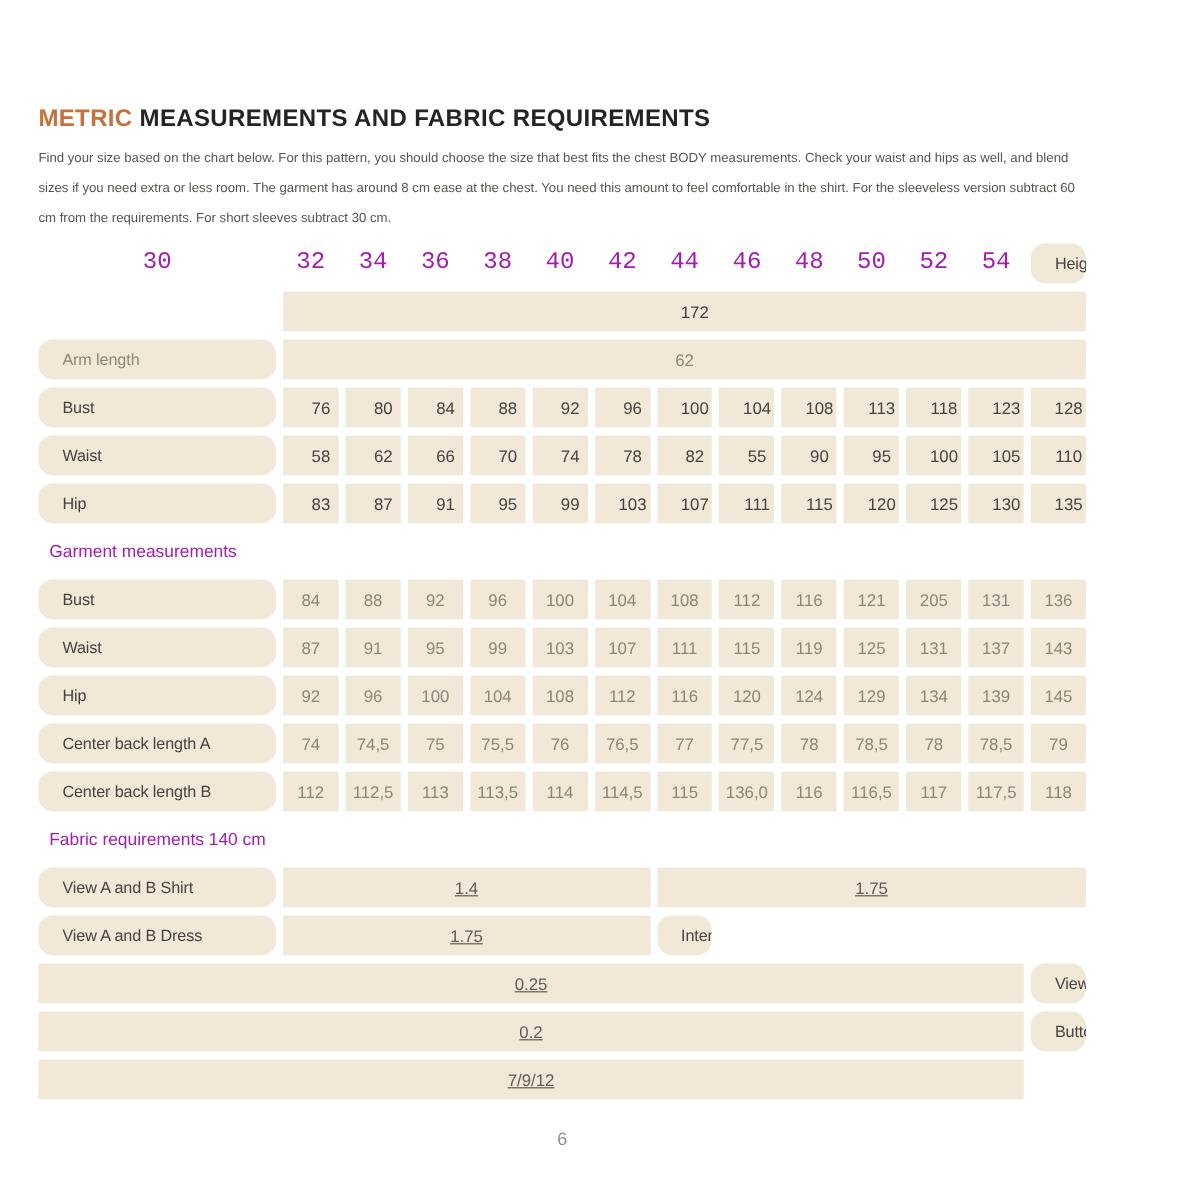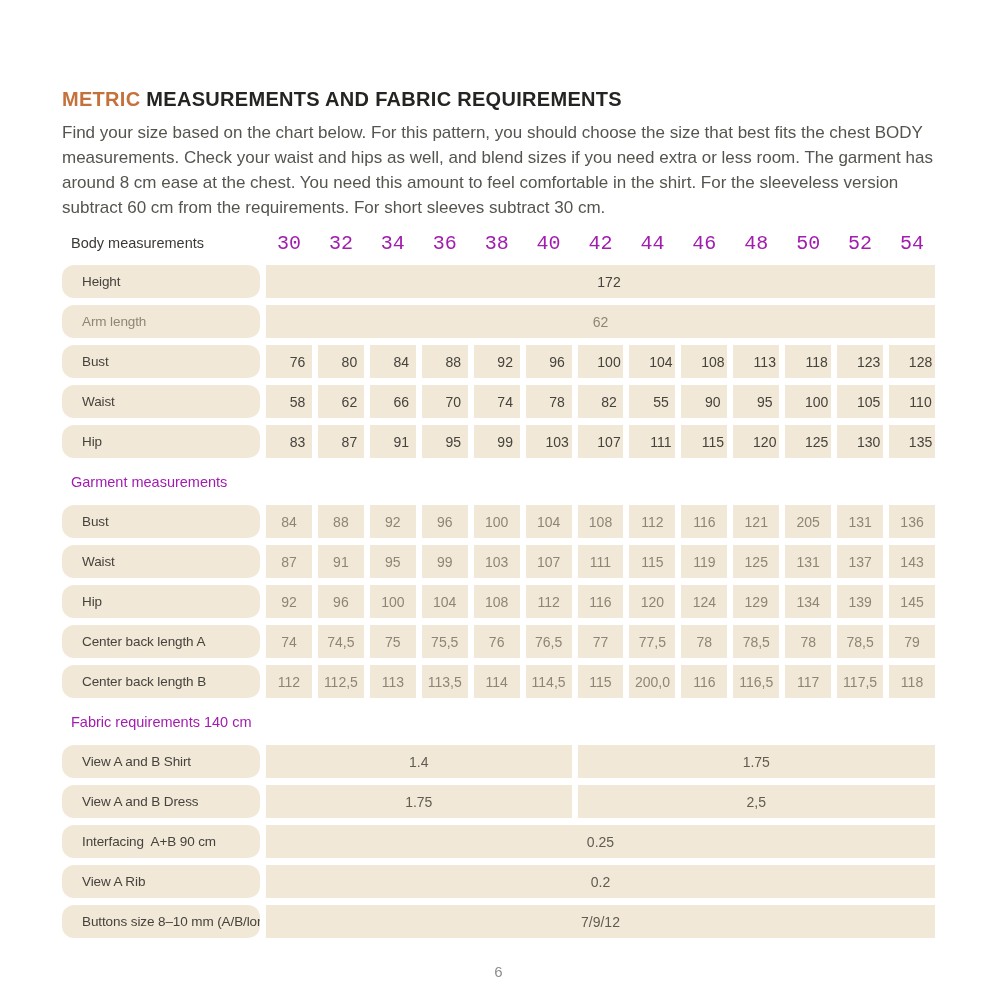--- a/index.html
+++ b/index.html
@@ -3,33 +3,33 @@
 <meta charset="utf-8">
 <style>
   html,body{margin:0;padding:0;background:#fff;}
   body{
     width:1000px;height:1000px;
     font-family:"Liberation Sans", sans-serif;
     color:#43413b;
     position:relative;
     overflow:hidden;
   }
-  .content{width:873px;margin:0 auto 0 62px;}
+  .content{width:873px;margin:0 auto 0 32px;}
   .title{
     margin:88px 0 0 0;
     font-size:20px;
     font-weight:600;
     letter-spacing:.3px;
     color:#242421;
     white-space:nowrap;
   }
   .title .accent{color:var(--accent,#c4713c);}
   .intro{
     margin:9px 0 0 0;
-    font-size:17px;
+    font-size:11px;
     line-height:25px;
     color:#56544e;
     width:873px;
   }
   .mtable{
     margin-top:8px;
     display:grid;
     grid-template-columns:198px repeat(13,1fr);
     gap:7px 6px;
     width:873px;
@@ -63,40 +63,39 @@
     background:none;
     justify-content:flex-start;
     padding-left:9px;
     font-size:14.5px;
     color:#a21caf;
     white-space:pre;
     box-sizing:border-box;
   }
   .tone-dark{color:#45433d;padding-left:17px;}
   .tone-muted{color:#8d8678;}
-  .tone-mid{color:#605c52;}
+  .tone-mid{color:#605c52;text-decoration:underline;}
   .span-all{grid-column:2 / -1;}
   .pagenum{
     margin-top:25px;
     width:873px;
     text-align:center;
     font-size:15px;
     color:#8f8e8c;
   }
 </style>
 </head>
 <body>
 
 <div class="content">
   <h1 class="title"><span class="accent">METRIC</span><span> MEASUREMENTS AND FABRIC REQUIREMENTS</span></h1>
 
   <p class="intro">Find your size based on the chart below. For this pattern, you should choose the size that best fits the chest BODY measurements. Check your waist and hips as well, and blend sizes if you need extra or less room. The garment has around 8 cm ease at the chest. You need this amount to feel comfortable in the shirt. For the sleeveless version subtract 60 cm from the requirements. For short sleeves subtract 30 cm.</p>
 
   <div class="mtable">
-      <div class="c hlabel">Body measurements</div>
       <div class="c hsize">30</div>
       <div class="c hsize">32</div>
       <div class="c hsize">34</div>
       <div class="c hsize">36</div>
       <div class="c hsize">38</div>
       <div class="c hsize">40</div>
       <div class="c hsize">42</div>
       <div class="c hsize">44</div>
       <div class="c hsize">46</div>
       <div class="c hsize">48</div>
@@ -207,33 +206,32 @@
       <div class="c tone-muted">78,5</div>
       <div class="c tone-muted">79</div>
       <div class="c label tone-dark">Center back length B</div>
       <div class="c tone-muted">112</div>
       <div class="c tone-muted">112,5</div>
       <div class="c tone-muted">113</div>
       <div class="c tone-muted">113,5</div>
       <div class="c tone-muted">114</div>
       <div class="c tone-muted">114,5</div>
       <div class="c tone-muted">115</div>
-      <div class="c tone-muted">200,0</div>
+      <div class="c tone-muted">136,0</div>
       <div class="c tone-muted">116</div>
       <div class="c tone-muted">116,5</div>
       <div class="c tone-muted">117</div>
       <div class="c tone-muted">117,5</div>
       <div class="c tone-muted">118</div>
       <div class="c section">Fabric requirements 140 cm</div>
       <div class="c label tone-dark">View A and B Shirt</div>
       <div class="c tone-mid" style="grid-column: span 6;">1.4</div>
       <div class="c tone-mid" style="grid-column: span 7;">1.75</div>
       <div class="c label tone-dark">View A and B Dress</div>
       <div class="c tone-mid" style="grid-column: span 6;">1.75</div>
-      <div class="c tone-mid" style="grid-column: span 7;">2,5</div>
       <div class="c label tone-dark">Interfacing  A+B 90 cm</div>
       <div class="c tone-mid" style="grid-column: span 13;">0.25</div>
       <div class="c label tone-dark">View A Rib</div>
       <div class="c tone-mid" style="grid-column: span 13;">0.2</div>
       <div class="c label tone-dark">Buttons size 8–10 mm (A/B/long)</div>
       <div class="c tone-mid" style="grid-column: span 13; text-align: right;">7/9/12</div>
     </div>
 
   <div class="pagenum">6</div>
 </div>

